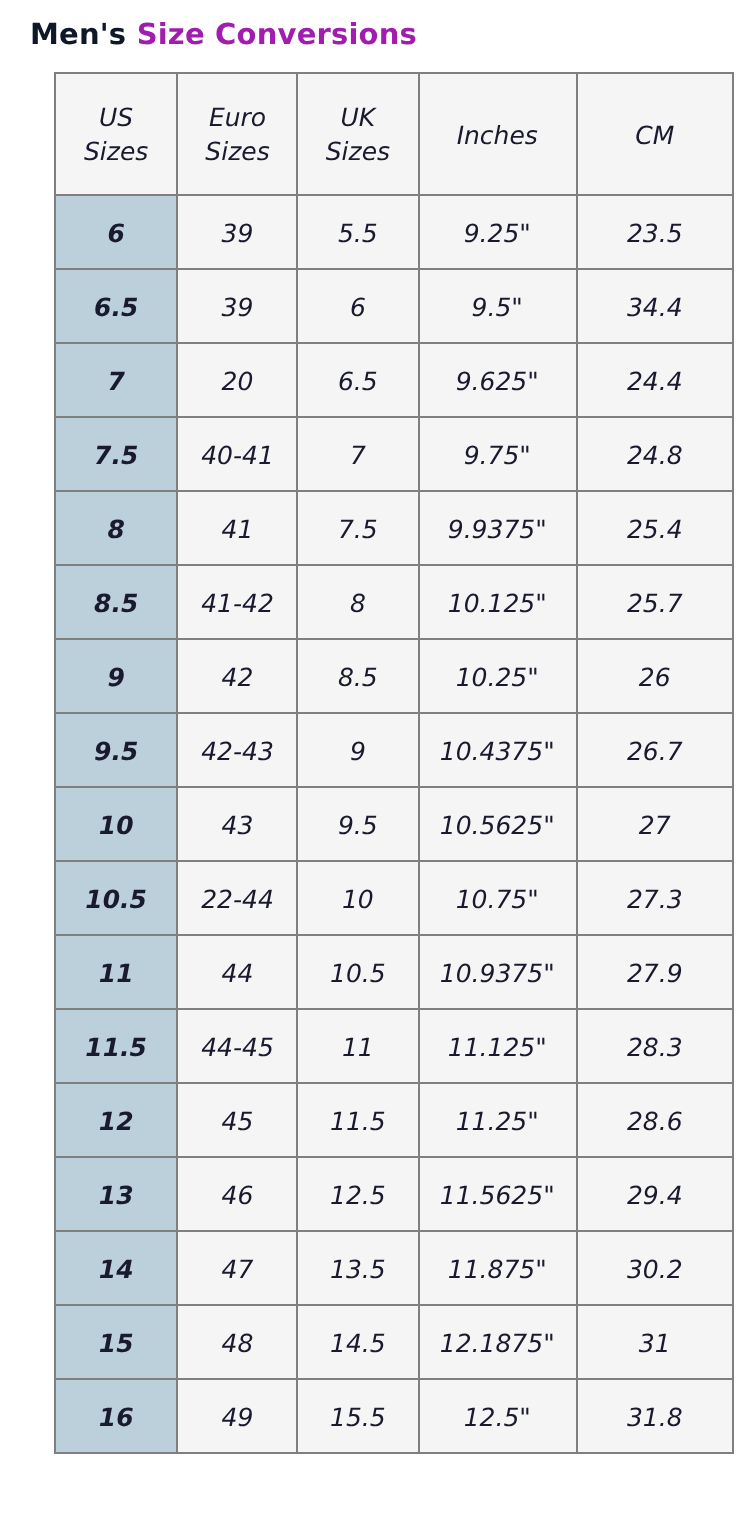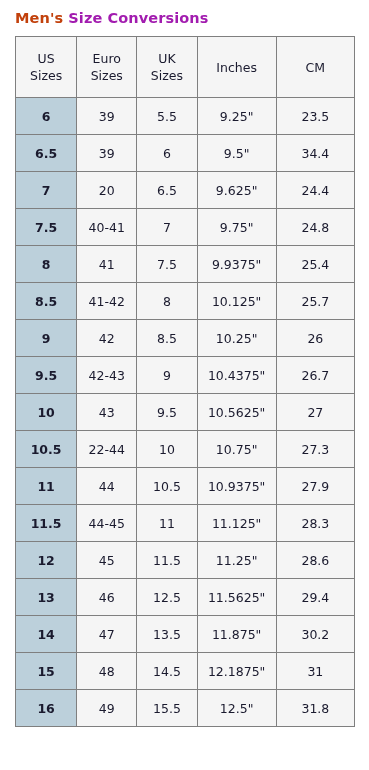--- a/index.html
+++ b/index.html
@@ -27,35 +27,36 @@
     position: absolute;
     left: 15px;
     top: 8px;
     font-size: 14.5px;
     font-weight: bold;
     line-height: 20px;
     white-space: nowrap;
     letter-spacing: 0.1px;
   }
   .title-accent {
-    color: #c2410c;
+    color: #0f172a;
   }
   .title-main {
     color: #a21caf;
   }
 
   
   .size-table {
     position: absolute;
-    left: 15px;
+    left: 27px;
     top: 36px;
     width: 340px;
     border-collapse: collapse;
     table-layout: fixed;
     font-size: 12.5px;
+    font-style: italic;
   }
   .size-table th,
   .size-table td {
     border: 1px solid #7f7f7f;
     text-align: center;
     vertical-align: middle;
     background: #f5f5f5;
     color: #1a1a2e;
     padding: 0;
   }

